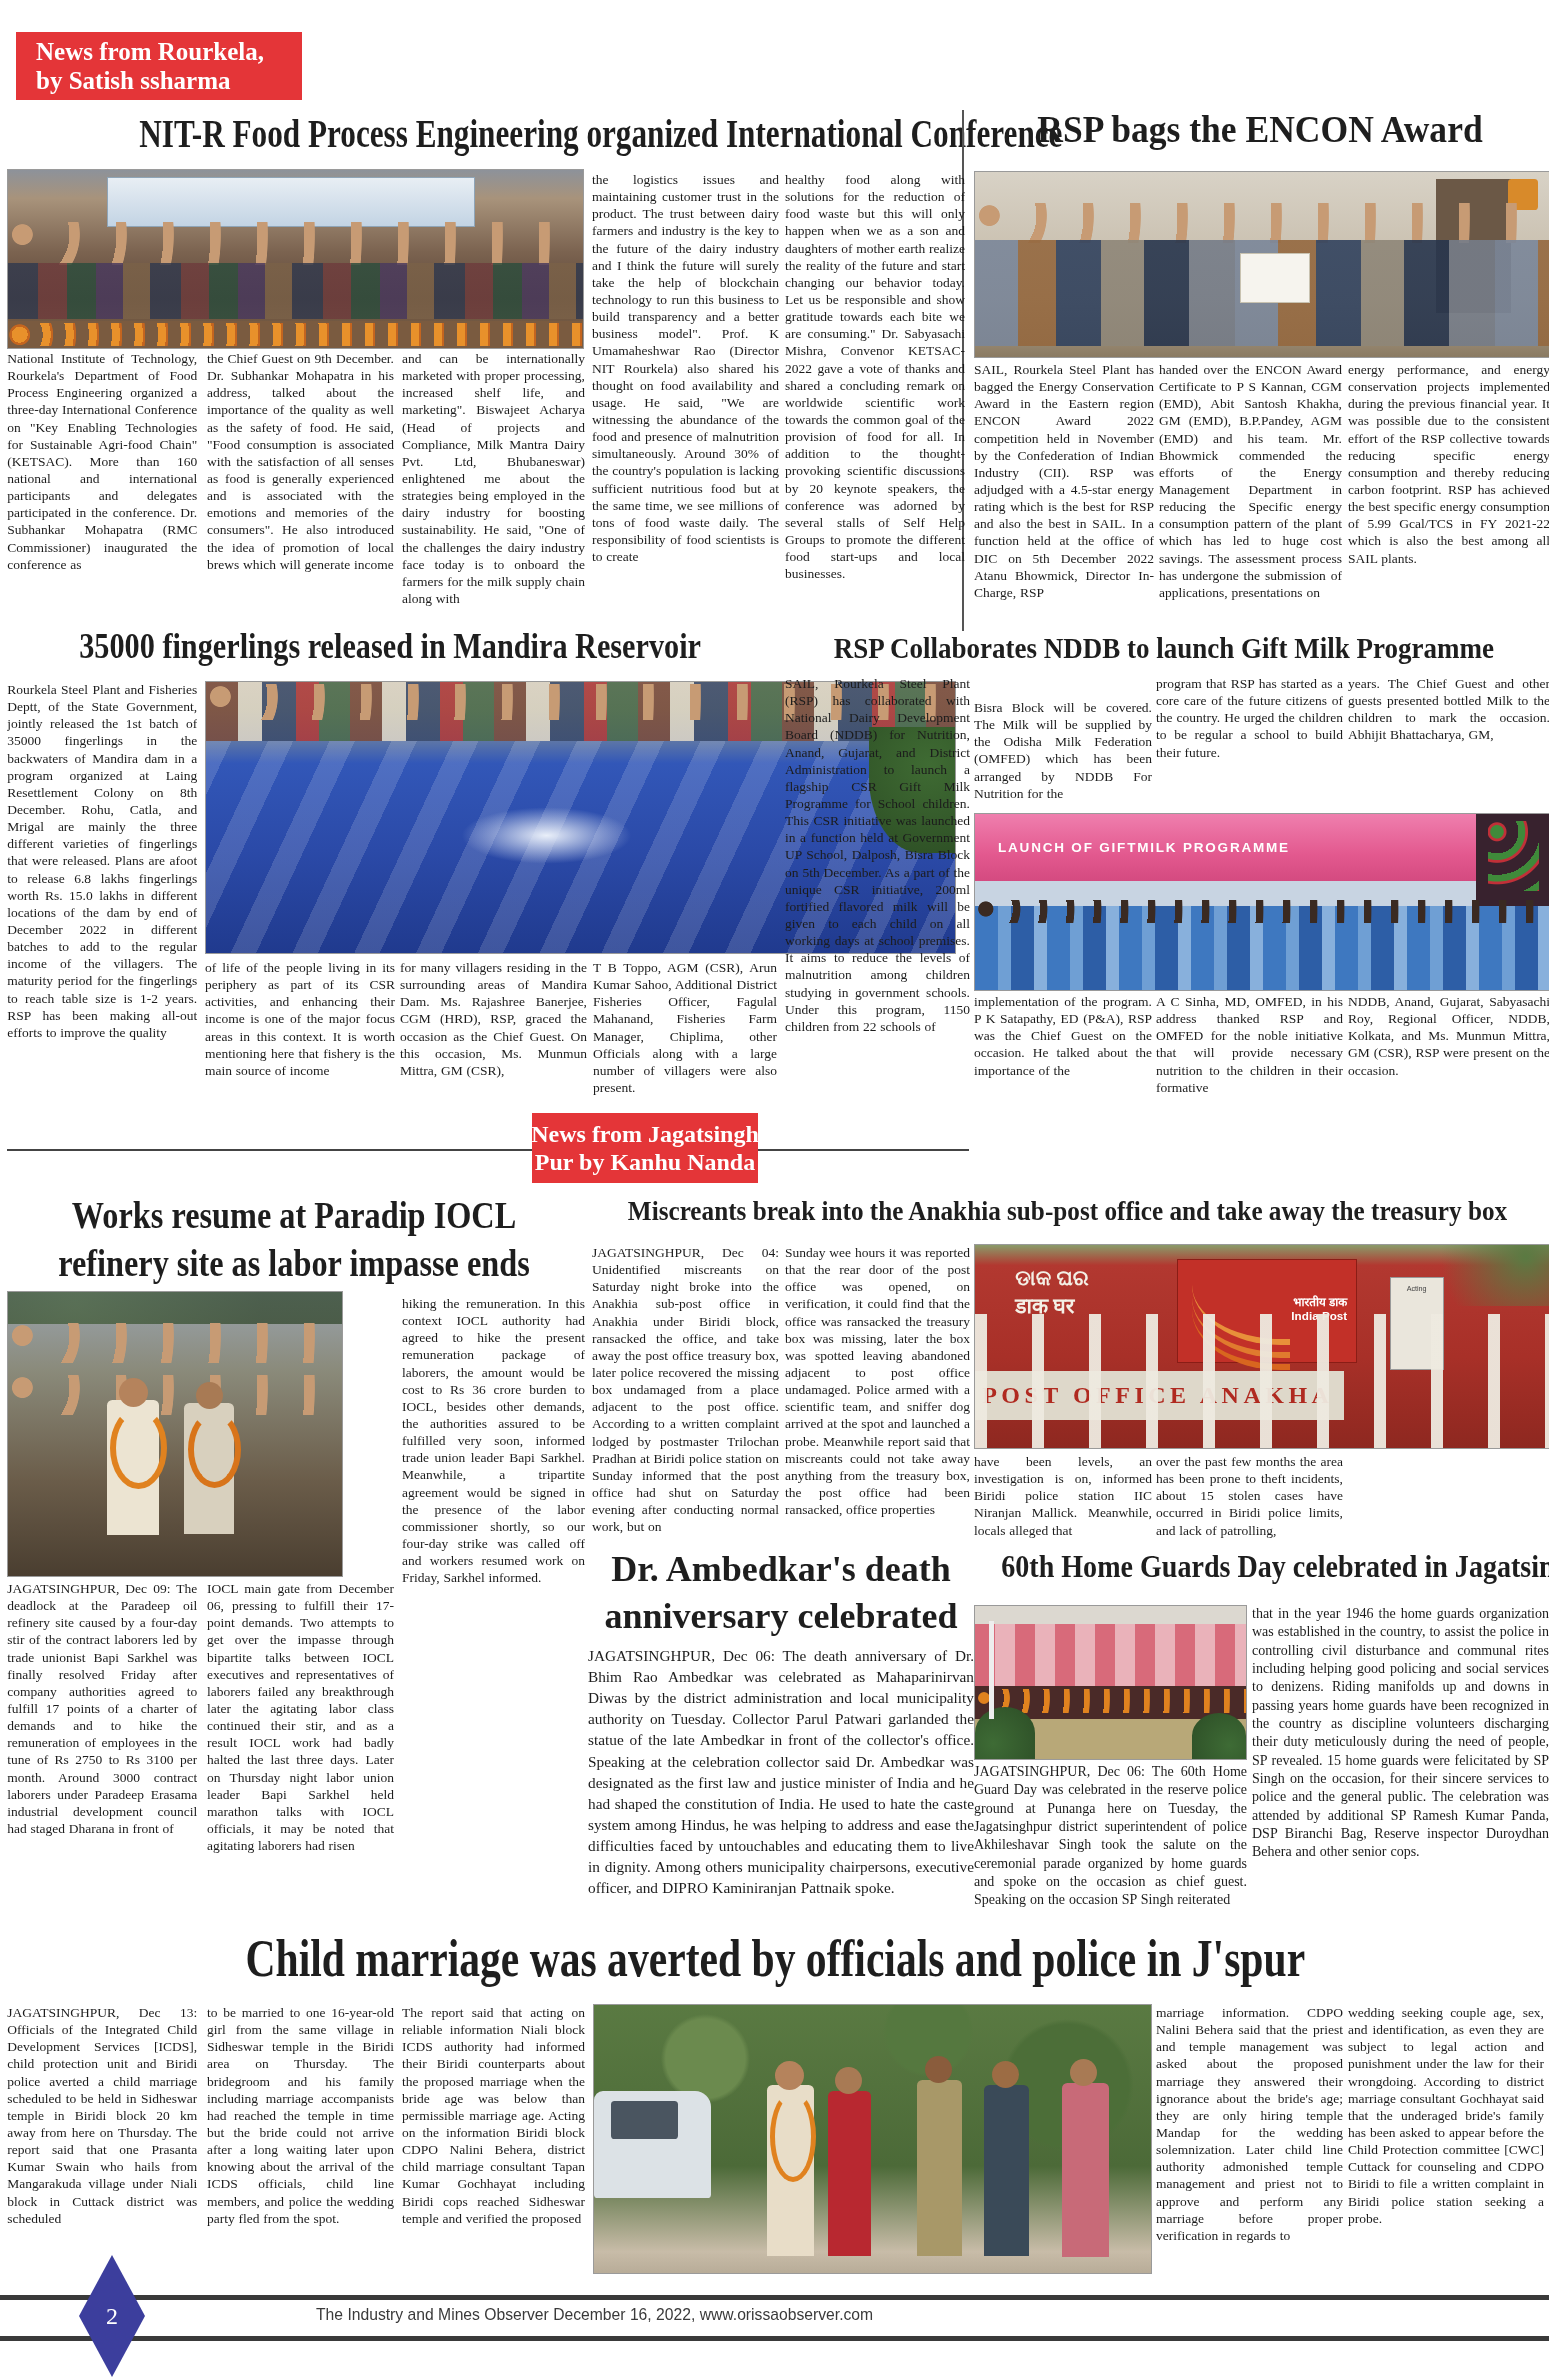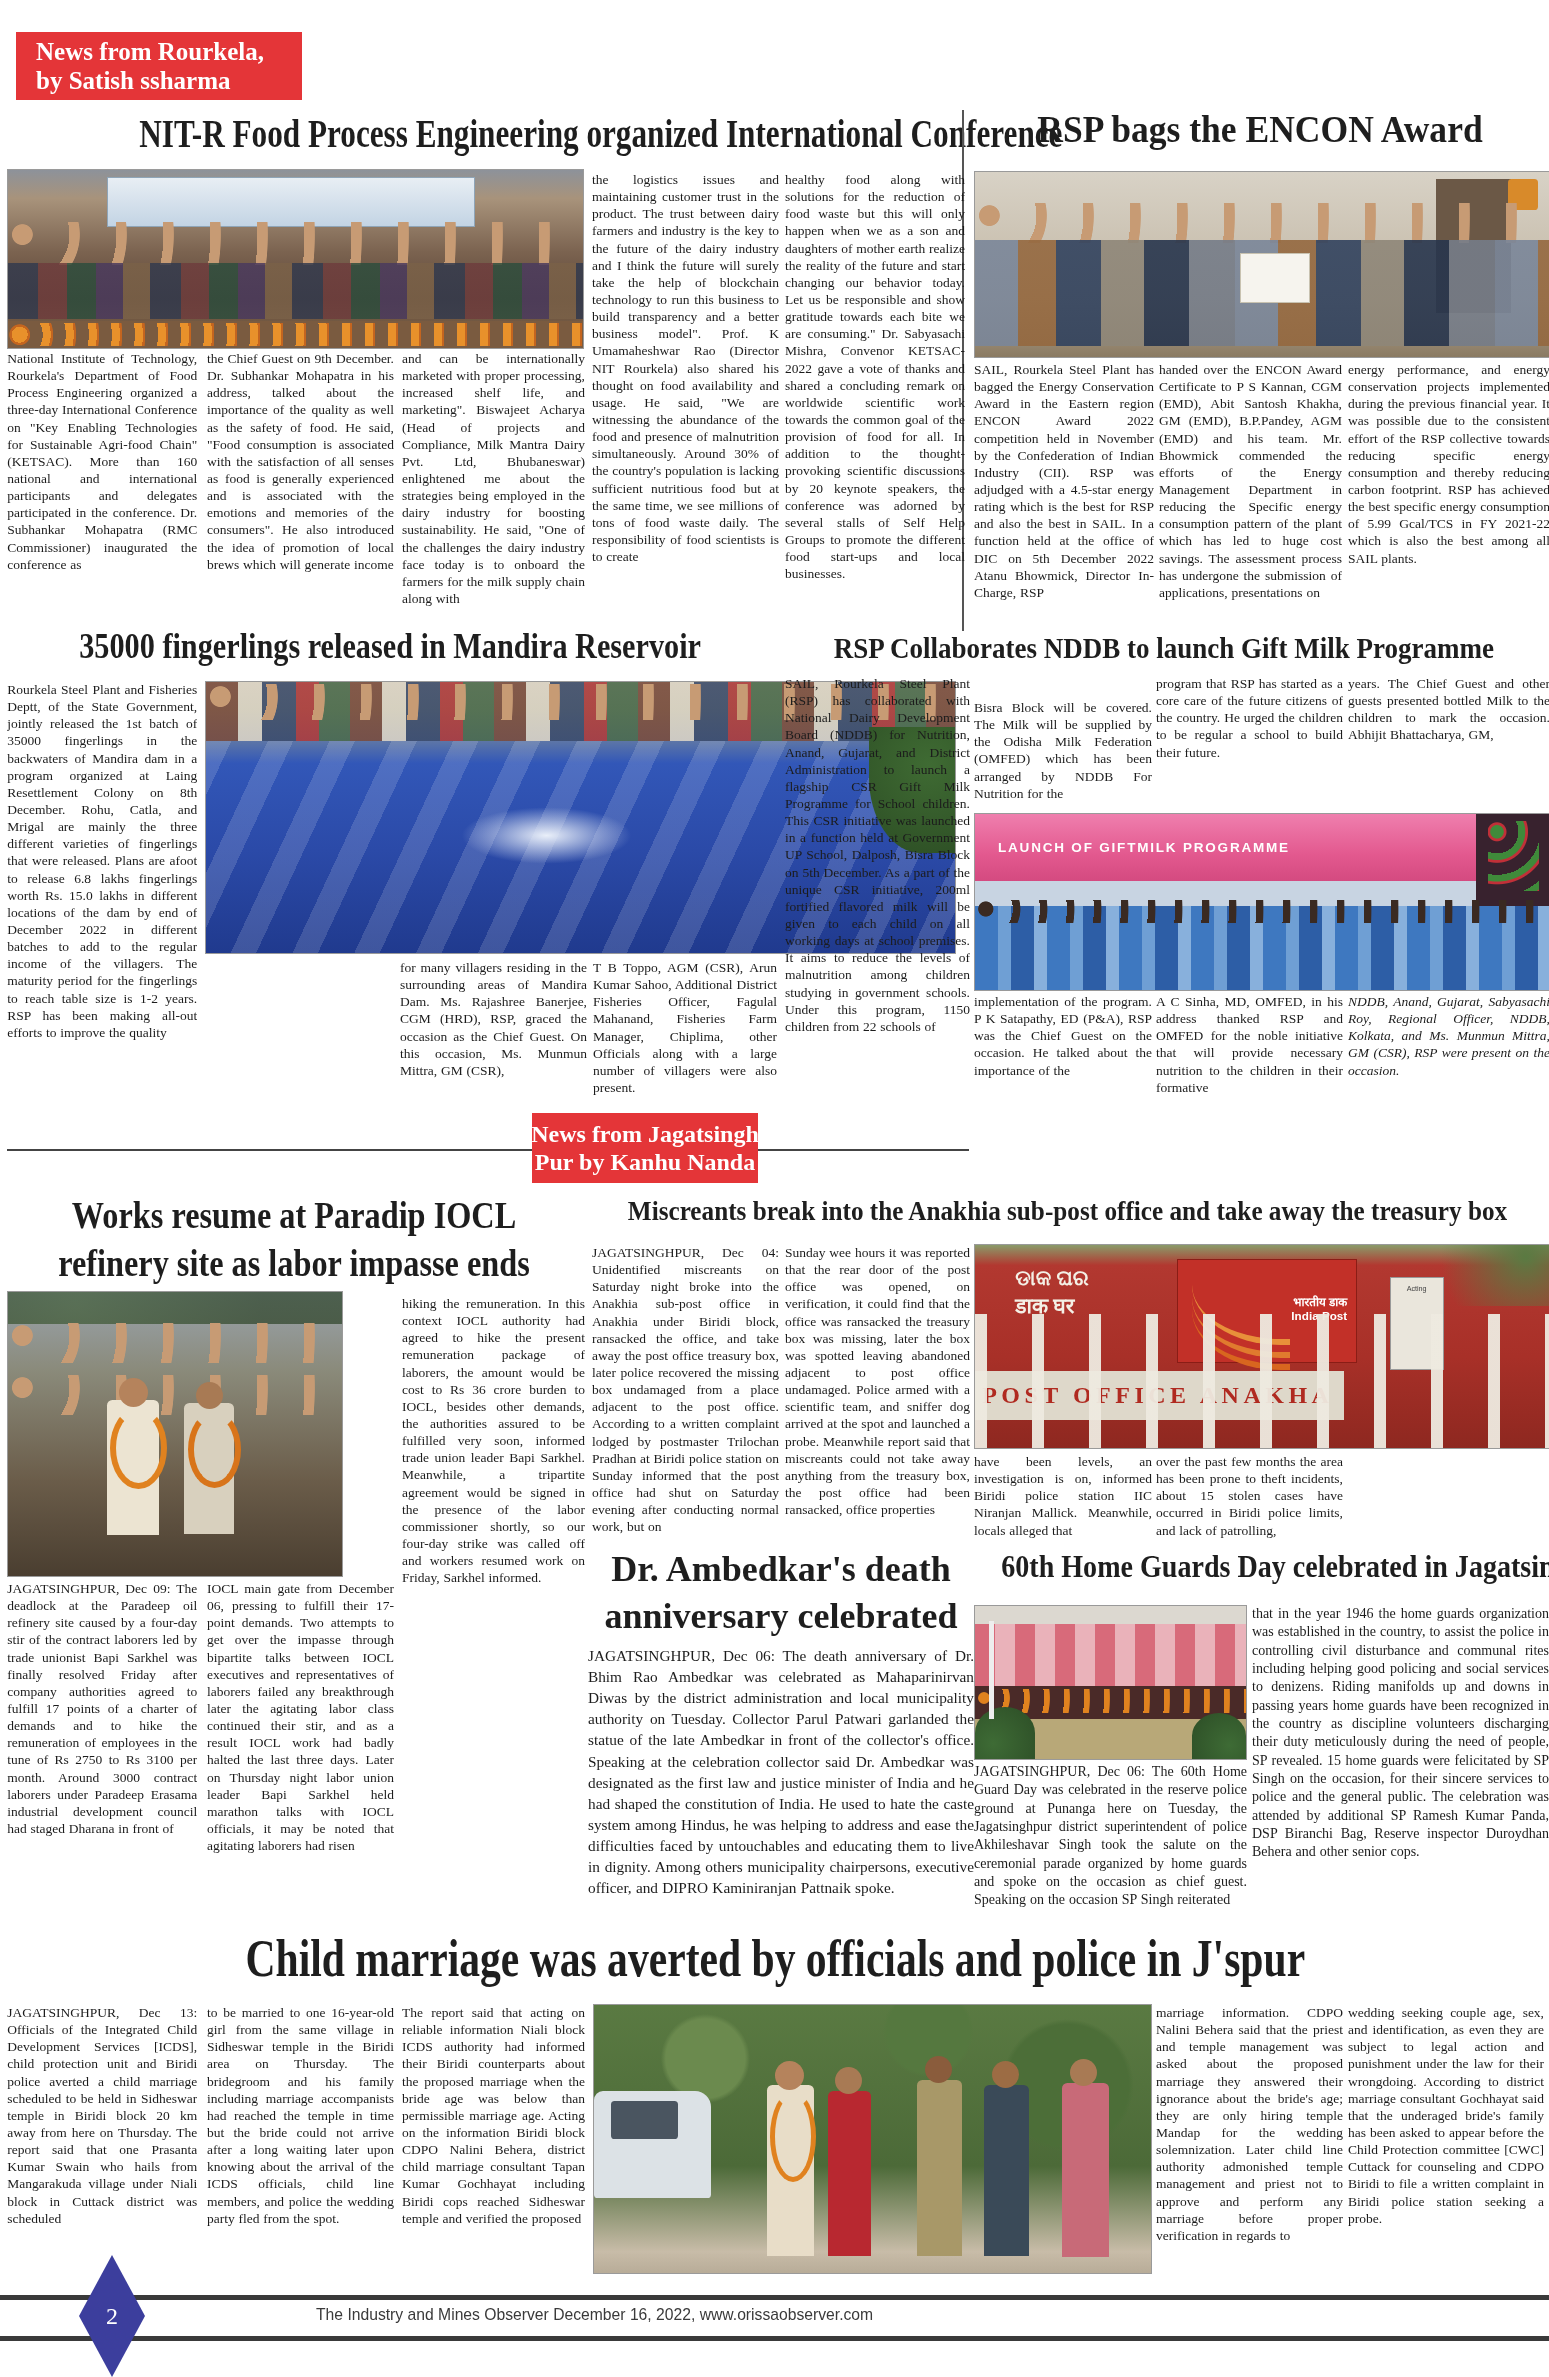--- a/index.html
+++ b/index.html
@@ -110,39 +110,40 @@
 
   <div class="col" style="left:7.2px;top:681px;width:190px;height:440px;">Rourkela Steel Plant and Fisheries Deptt, of the State Government, jointly released the 1st batch of 35000 fingerlings in the backwaters of Mandira dam in a program organized at Laing Resettlement Colony on 8th December. Rohu, Catla, and Mrigal are mainly the three different varieties of fingerlings that were released. Plans are afoot to release 6.8 lakhs fingerlings worth Rs. 15.0 lakhs in different locations of the dam by end of December 2022 in different batches to add to the regular income of the villagers. The maturity period for the fingerlings to reach table size is 1-2 years. RSP has been making all-out efforts to improve the quality</div>
   <div class="photo" style="left:205px;top:681px;width:749px;height:271px;
        background:linear-gradient(180deg,#b8b2a4 0%,#9aa28e 10%,#3257b8 30%,#2b4aa8 62%,#203a8e 100%);">
     <div class="strip" style="top:0;height:59px;background:repeating-linear-gradient(90deg,#7a4a3a 0 32px,#e0d8c8 32px 56px,#3a4a6a 56px 90px,#b03838 90px 113px,#4a6a4a 113px 144px);opacity:.85;"></div>
     <div class="strip heads" style="top:1.8px;height:36px;"></div>
     <div class="strip" style="top:59px;bottom:0;background:repeating-linear-gradient(115deg,rgba(255,255,255,.14) 0 23px,rgba(0,0,0,0) 23px 56px);"></div>
     <div class="abs" style="left:34%;top:46%;width:171px;height:57px;background:radial-gradient(ellipse at center,#e9eff9 0%,rgba(233,239,249,0) 70%);"></div>
     <div class="abs" style="right:0;top:45px;width:86px;height:126px;background:radial-gradient(circle at 70% 30%,#3f6b33,#2c4d24);border-radius:0 0 0 60%;"></div>
   </div>
+  <div class="col" style="left:205px;top:959px;width:190px;height:162px;">of life of the people living in its periphery as part of its CSR activities, and enhancing their income is one of the major focus areas in this context. It is worth mentioning here that fishery is the main source of income</div>
   <div class="col" style="left:400px;top:959px;width:187px;height:162px;">for many villagers residing in the surrounding areas of Mandira Dam. Ms. Rajashree Banerjee, CGM (HRD), RSP, graced the occasion as the Chief Guest. On this occasion, Ms. Munmun Mittra, GM (CSR),</div>
   <div class="col" style="left:593px;top:959px;width:184px;height:162px;">T B Toppo, AGM (CSR), Arun Kumar Sahoo, Additional District Fisheries Officer, Fagulal Mahanand, Fisheries Farm Manager, Chiplima, other Officials along with a large number of villagers were also present.</div>
 
   <div class="col" style="left:785px;top:675px;width:185px;height:445px;">SAIL, Rourkela Steel Plant (RSP) has collaborated with National Dairy Development Board (NDDB) for Nutrition, Anand, Gujarat, and District Administration to launch a flagship CSR Gift Milk Programme for School children. This CSR initiative was launched in a function held at Government UP School, Dalposh, Bisra Block on 5th December. As a part of the unique CSR initiative, 200ml fortified flavored milk will be given to each child on all working days at school premises. It aims to reduce the levels of malnutrition among children studying in government schools. Under this program, 1150 children from 22 schools of</div>
   <div class="col" style="left:974px;top:667px;width:178px;height:136px;margin-top:32px;">Bisra Block will be covered. The Milk will be supplied by the Odisha Milk Federation (OMFED) which has been arranged by NDDB For Nutrition for the</div>
   <div class="col" style="left:1156px;top:675px;width:187px;height:136px;">program that RSP has started as a core care of the future citizens of the country. He urged the children to be regular a school to build their future.</div>
   <div class="col" style="left:1348px;top:675px;width:202px;height:136px;">years. The Chief Guest and other guests presented bottled Milk to the children to mark the occasion. Abhijit Bhattacharya, GM,</div>
   <div class="photo" style="left:974px;top:813px;width:576px;height:176px;background:#c8d4e2;">
     <div class="gm-banner">
       <span>LAUNCH OF GIFTMILK PROGRAMME</span>
     </div>
     <div class="abs" style="right:0;top:0;width:13%;height:100%;background:#38222e;"></div>
     <div class="abs" style="right:2%;top:4%;width:9%;height:40%;background:repeating-radial-gradient(circle at 9px 10.8px,#3f8a3a 0 6.3px,#c03038 7.2px 9px,rgba(0,0,0,0) 10px 21.5px);"></div>
     <div class="strip" style="bottom:0;height:48%;background:repeating-linear-gradient(90deg,#3e78c0 0 23px,#6f9fd4 23px 36px,#2d5ea6 36px 59px,#88b0dc 59px 72px);"></div>
     <div class="strip heads dark" style="bottom:38%;height:23px;"></div>
   </div>
   <div class="col" style="left:974px;top:993px;width:178px;height:127px;">implementation of the program. P K Satapathy, ED (P&amp;A), RSP was the Chief Guest on the occasion. He talked about the importance of the</div>
   <div class="col" style="left:1156px;top:993px;width:187px;height:127px;">A C Sinha, MD, OMFED, in his address thanked RSP and OMFED for the noble initiative that will provide necessary nutrition to the children in their formative</div>
-  <div class="col" style="left:1348px;top:993px;width:202px;height:127px;font-style:italic;">NDDB, Anand, Gujarat, Sabyasachi Roy, Regional Officer, NDDB, Kolkata, and Ms. Munmun Mittra, GM (CSR), RSP were present on the occasion.</div>
+  <div class="col" style="left:1348px;top:993px;width:202px;height:127px;">NDDB, Anand, Gujarat, Sabyasachi Roy, Regional Officer, NDDB, Kolkata, and Ms. Munmun Mittra, GM (CSR), RSP were present on the occasion.</div>
 
   <div class="rule" style="left:7.2px;top:1149px;width:962px;height:1.8px;background:#444;"></div>
   <div class="abs tagbox" style="left:532px;top:1113px;width:226px;height:70px;align-items:center;font-size:24px;text-align:center;">
     <span class="ln">News from Jagatsingh</span>
     <span class="ln">Pur by Kanhu Nanda</span>
   </div>
 
   <div class="hl" style="left:16px;top:1192px;width:555px;font-size:38px;line-height:1.25;">
     <div style="width:654px;margin-left:-49px;transform:scaleX(0.85);transform-origin:center top;">Works resume at Paradip IOCL refinery site as labor impasse ends</div>
   </div>

